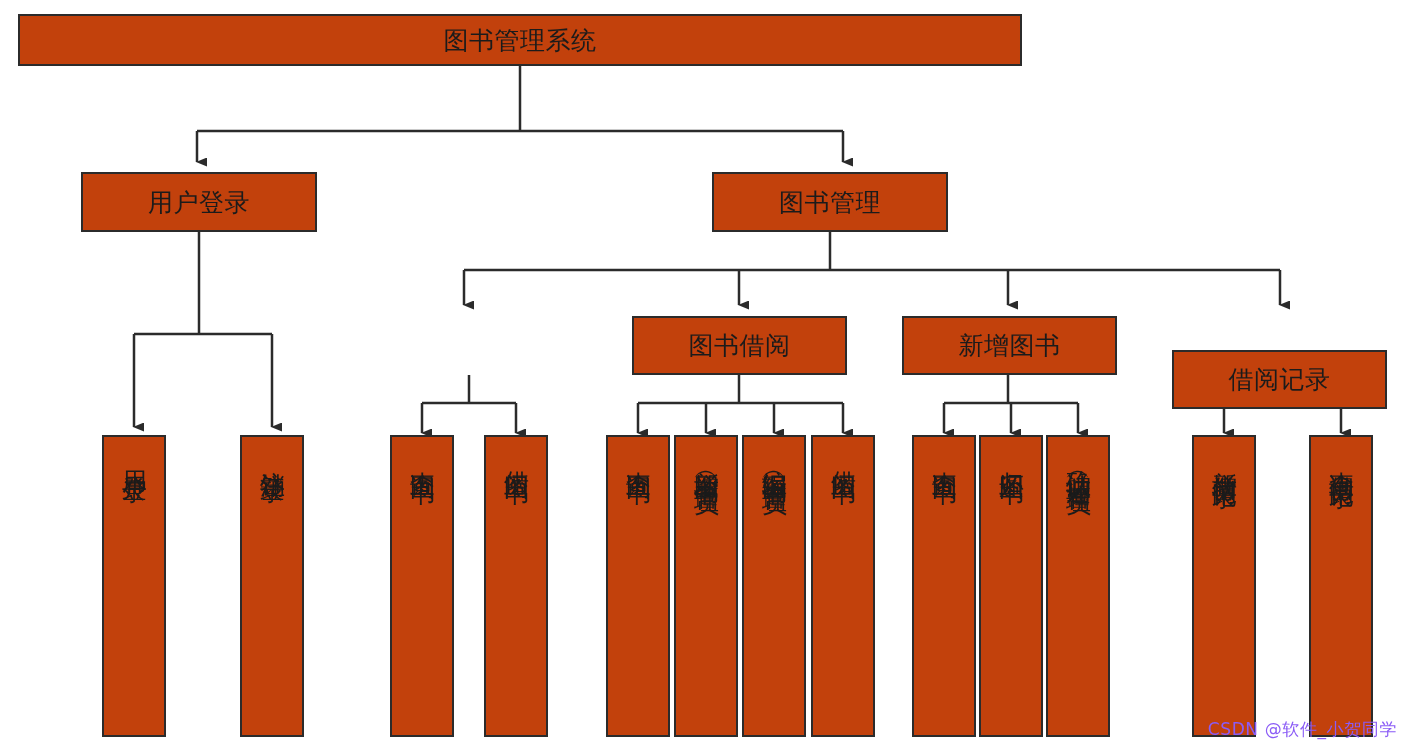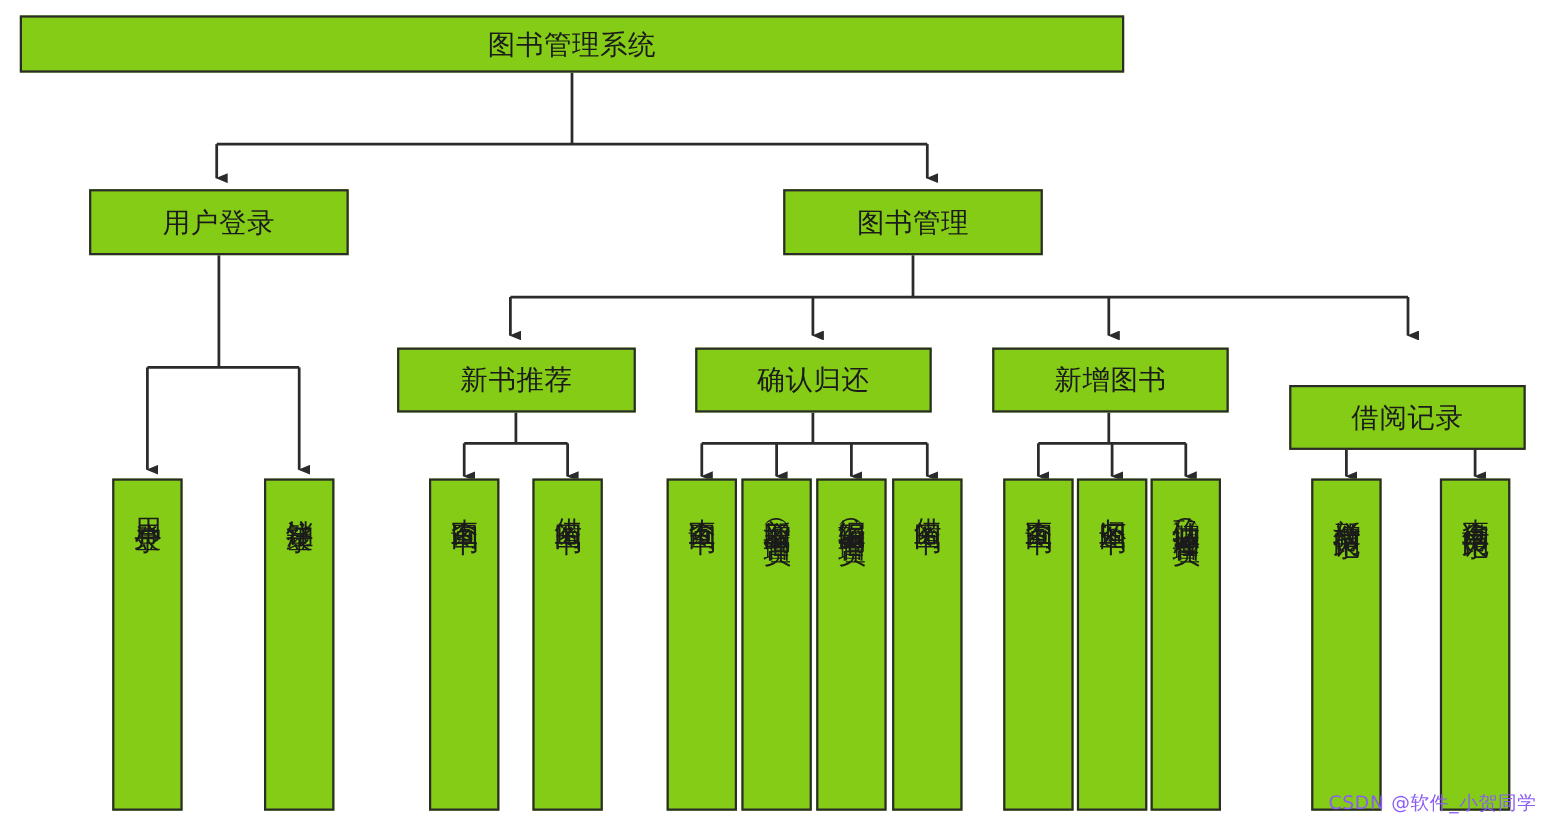--- a/index.html
+++ b/index.html
@@ -22,21 +22,21 @@
     position: absolute;
     left: 0;
     top: 0;
     width: 1405px;
     height: 747px;
     pointer-events: none;
   }
   .node {
     position: absolute;
     box-sizing: border-box;
-    background: #84cc16;
+    background: #c2410c;
     border: 2px solid #2b2b2b;
     display: flex;
     align-items: center;
     justify-content: center;
     z-index: 2;
   }
   .node .label {
     color: #1b1b1b;
     letter-spacing: 0.5px;
     text-align: center;
@@ -138,26 +138,23 @@
   </div>
 
   <div class="node horiz" style="left:81px; top:172px; width:236px; height:60px;">
     <span class="label">用户登录</span>
   </div>
 
   <div class="node horiz" style="left:712px; top:172px; width:236px; height:60px;">
     <span class="label">图书管理</span>
   </div>
 
-  <div class="node horiz" style="left:361px; top:316px; width:217px; height:59px;">
-    <span class="label">新书推荐</span>
-  </div>
 
   <div class="node horiz" style="left:632px; top:316px; width:215px; height:59px;">
-    <span class="label">确认归还</span>
+    <span class="label">图书借阅</span>
   </div>
 
   <div class="node horiz" style="left:902px; top:316px; width:215px; height:59px;">
     <span class="label">新增图书</span>
   </div>
 
   <div class="node horiz" style="left:1172px; top:316px; width:215px; height:59px;margin-top:34px;">
     <span class="label">借阅记录</span>
   </div>
 

